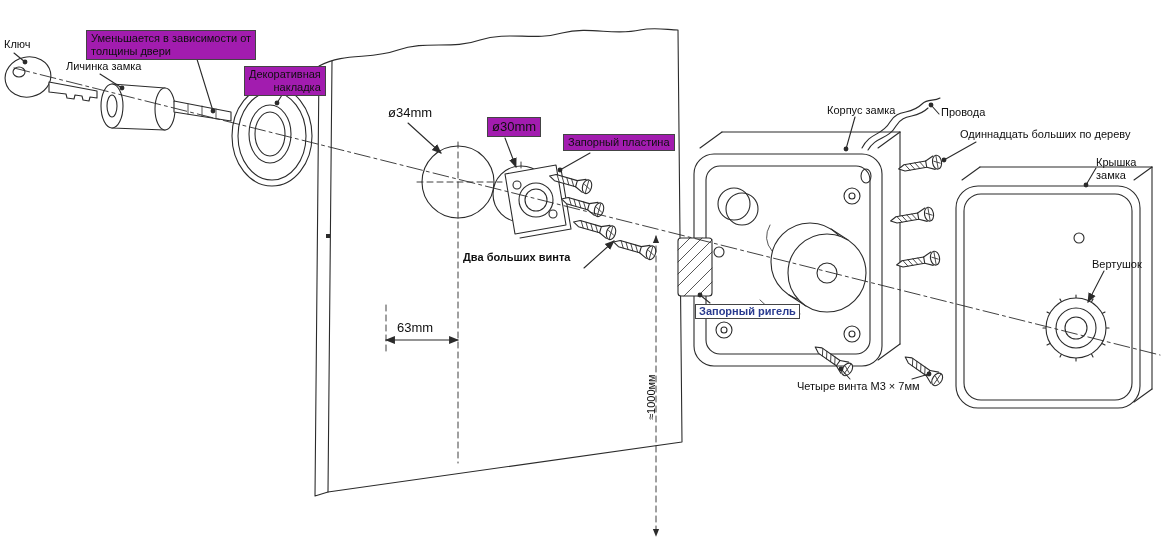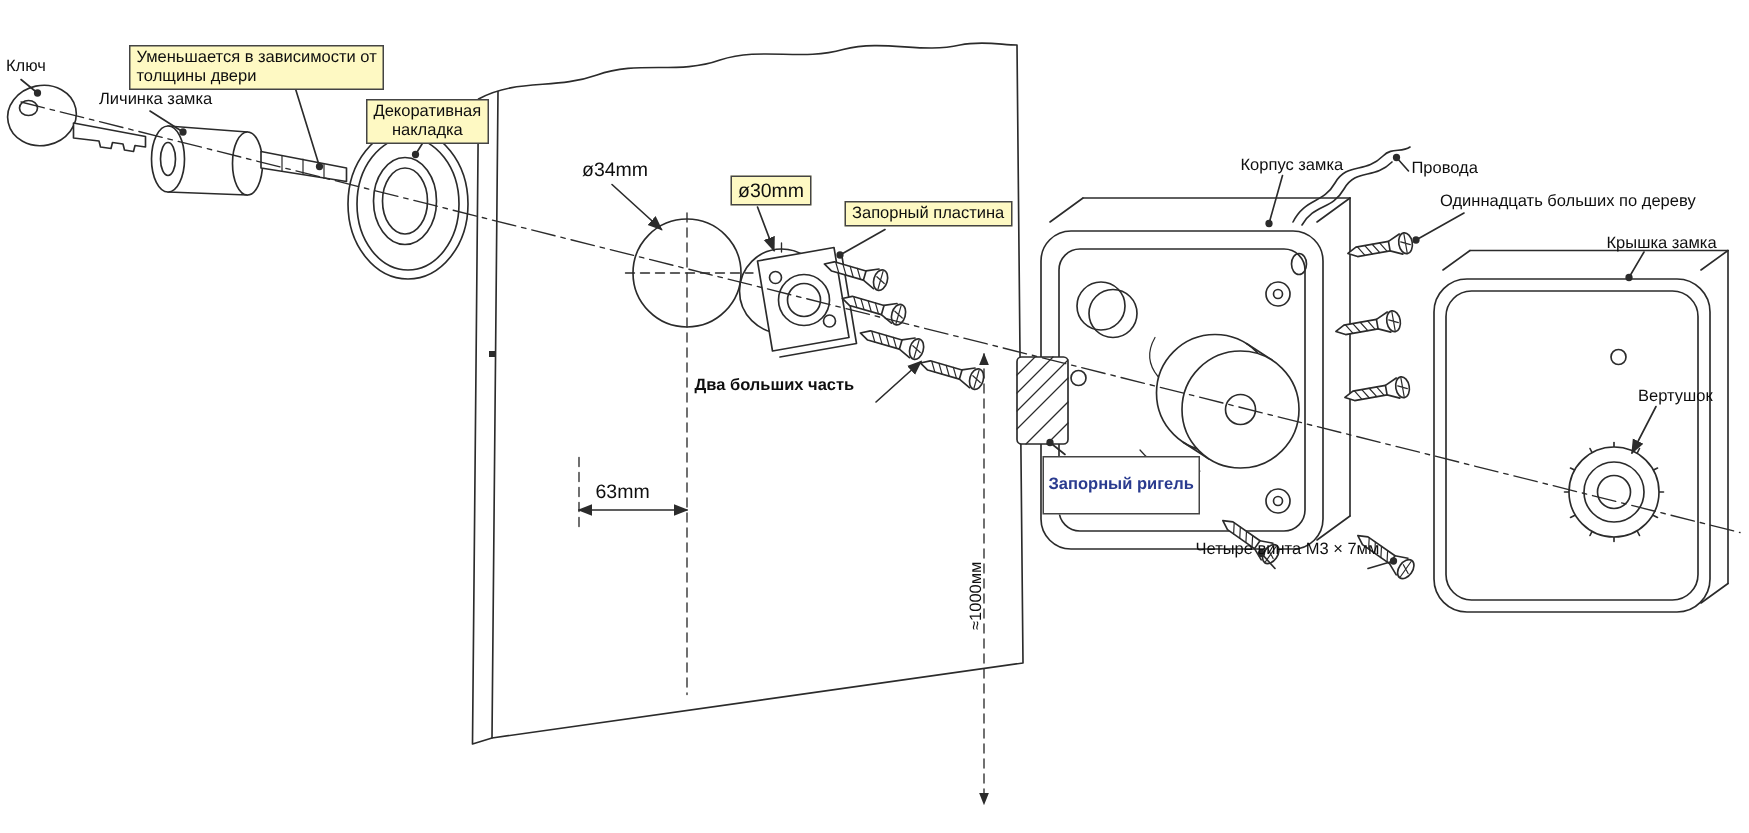--- a/index.html
+++ b/index.html
@@ -8,25 +8,25 @@
   .stage svg{position:absolute;left:0;top:0;}
   svg *{stroke:#2b2b2b;fill:none;stroke-width:1.1;stroke-linecap:round;stroke-linejoin:round;}
   .wfill{fill:#ffffff;}
   .dark{fill:#2b2b2b;stroke:none;}
   .mfill{fill:#2b2b2b;stroke:none;}
   .thin{stroke-width:0.8;}
   .d1{stroke-dasharray:6 4;stroke-width:0.9;}
   .cl{stroke-dasharray:16 4 3 4;stroke-width:0.9;}
   .ld{stroke-width:0.9;}
   .lbl{position:absolute;font-size:11px;line-height:1.2;white-space:pre-line;color:#0f0f0f;}
-  .boxed{border:1px solid #444;background:#fef9c3;padding:1px 4px;}
-  .ctr{text-align:center;}
+  .boxed{border:1px solid #444;background:#a21caf;padding:1px 4px;}
+  .ctr{text-align:right;}
   .dim{font-size:13px;}
   .rot{transform:rotate(-90deg);transform-origin:0 0;white-space:nowrap;}
-  .bolt-lbl{color:#2a3b8f;font-weight:bold;border:1px solid #444;background:#fff;padding:12px 3px;}
+  .bolt-lbl{color:#2a3b8f;font-weight:bold;border:1px solid #444;background:#fff;padding:0 3px;}
 </style>
 </head>
 <body>
 
 <div class="stage">
 
   <svg width="1166" height="555" viewBox="0 0 1166 555">
     <defs>
       <marker id="arr" viewBox="0 0 10 10" refX="9" refY="5" markerWidth="9" markerHeight="9" orient="auto-start-reverse">
         <path class="mfill" d="M0,1 L10,5 L0,9 z"></path>
@@ -221,24 +221,24 @@
 
   <div class="lbl" style="left:4px;top:38px">Ключ</div>
   <div class="lbl boxed" style="left:86px;top:30px">Уменьшается в зависимости от
 толщины двери</div>
   <div class="lbl" style="left:66px;top:60px">Личинка замка</div>
   <div class="lbl boxed ctr" style="left:244px;top:66px">Декоративная
 накладка</div>
   <div class="lbl dim" style="left:388px;top:105px">ø34mm</div>
   <div class="lbl dim boxed" style="left:487px;top:117px">ø30mm</div>
   <div class="lbl boxed" style="left:563px;top:134px">Запорный пластина</div>
-  <div class="lbl" style="left:463px;top:251px;font-weight:bold">Два больших часть</div>
+  <div class="lbl" style="left:463px;top:251px;font-weight:bold">Два больших винта</div>
   <div class="lbl dim" style="left:397px;top:320px">63mm</div>
   <div class="lbl rot" style="left:645px;top:420px">≈1000мм</div>
   <div class="lbl" style="left:827px;top:104px">Корпус замка</div>
   <div class="lbl" style="left:941px;top:106px">Провода</div>
   <div class="lbl" style="left:960px;top:128px">Одиннадцать больших по дереву</div>
-  <div class="lbl" style="left:1071px;top:156px">Крышка замка</div>
+  <div class="lbl" style="left:1096px;top:156px">Крышка замка</div>
   <div class="lbl" style="left:1092px;top:258px">Вертушок</div>
   <div class="lbl bolt-lbl" style="left:695px;top:304px">Запорный ригель</div>
-  <div class="lbl" style="left:797px;top:360px">Четыре винта М3 × 7мм</div>
+  <div class="lbl" style="left:797px;top:380px">Четыре винта М3 × 7мм</div>
 
 </div>
 
 </body></html>

